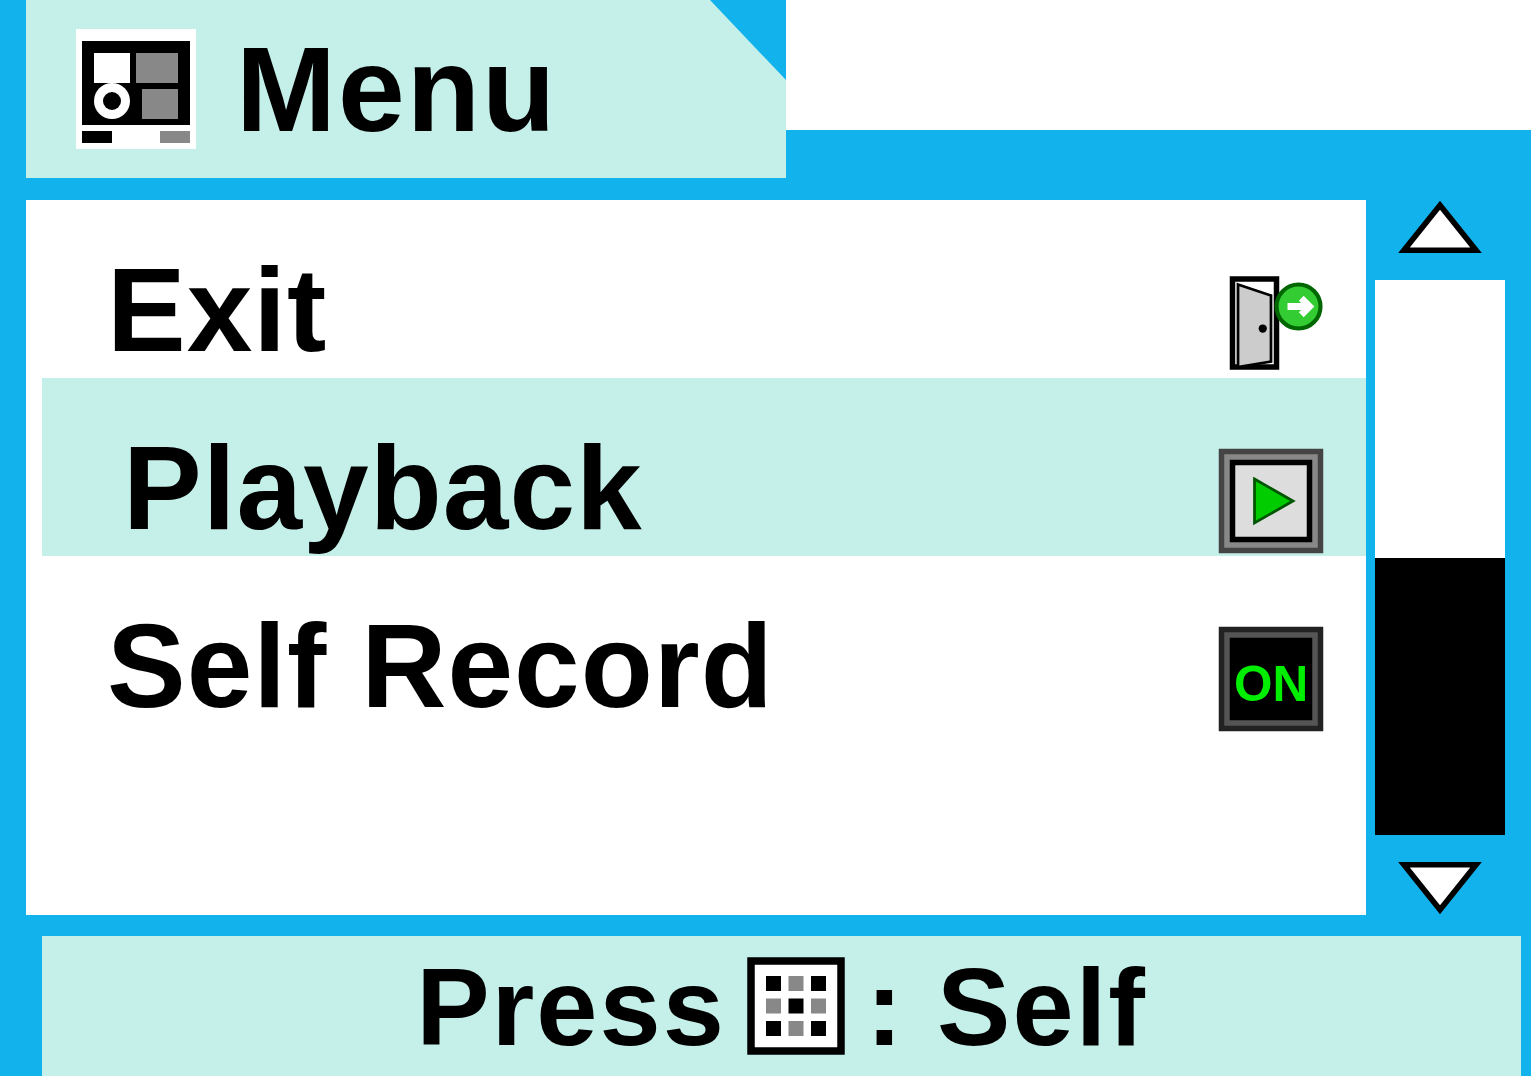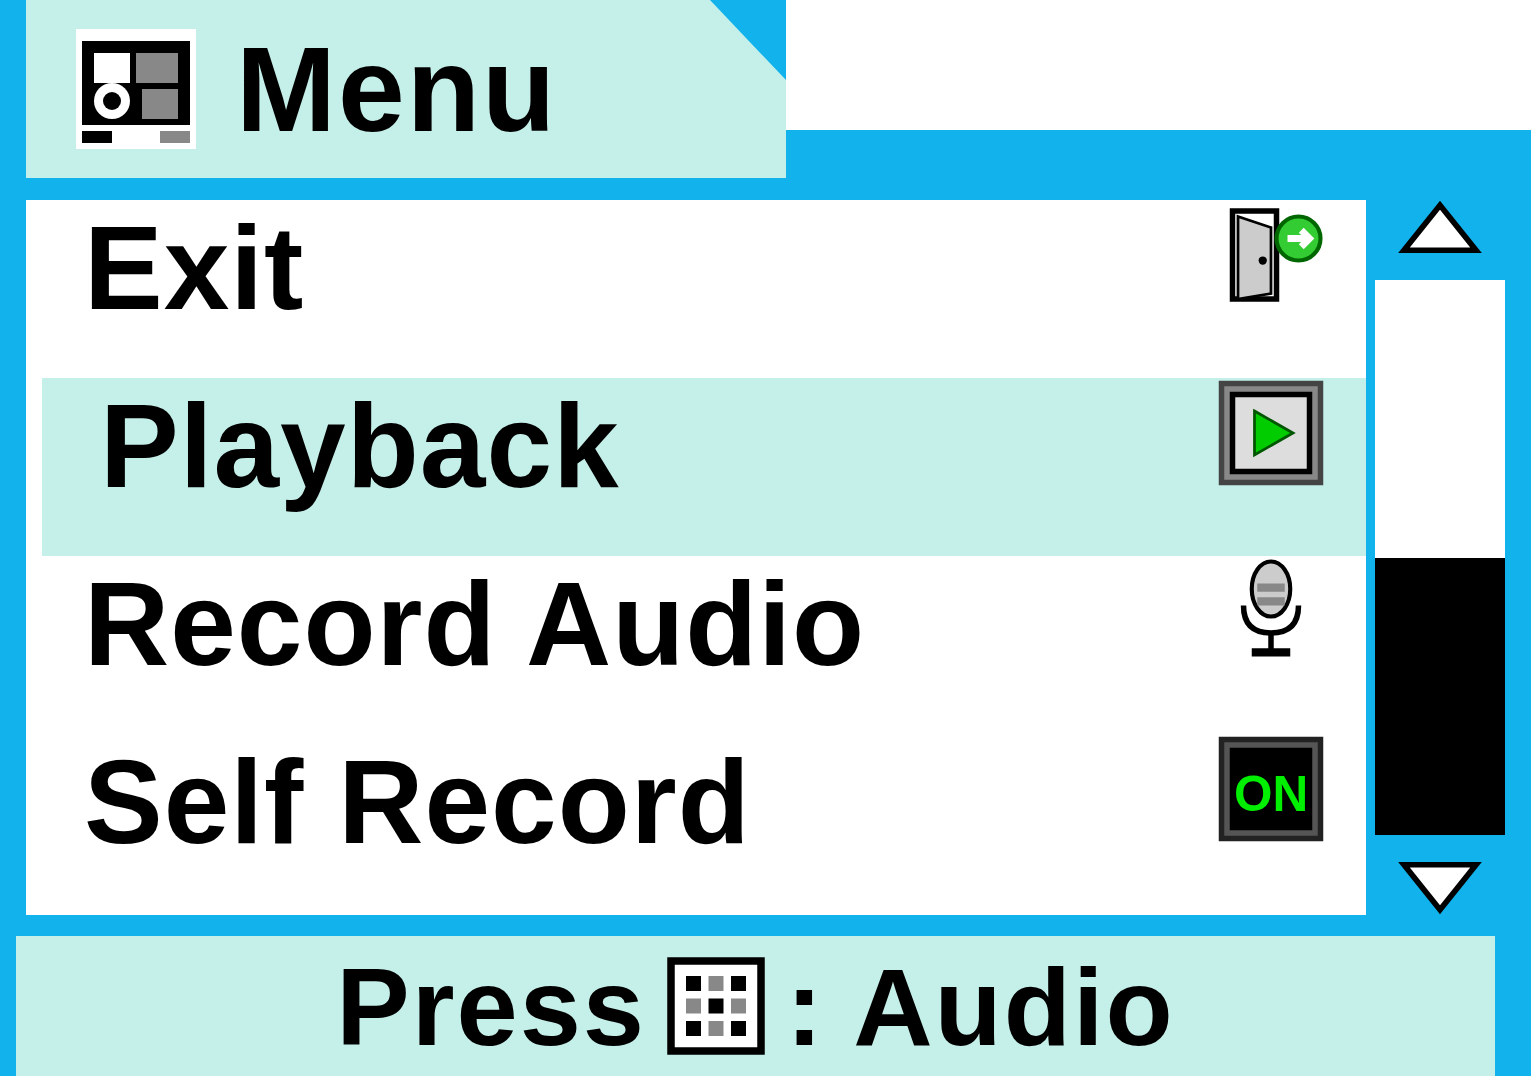--- a/index.html
+++ b/index.html
@@ -59,22 +59,22 @@
       position: absolute;
       top: 200px;
       left: 26px;
       width: 1340px;
       height: 715px;
       background: #fff;
     }
     .menu-item {
       height: 178px;
       display: flex;
-      align-items: flex-start;
-      padding-left: 58px;
+      align-items: flex-end;
+      padding-left: 81px;
       padding-right: 40px;
       position: relative;
     }
     .menu-item.selected {
       background: #c5f0ea;
       margin-left: 16px;
     }
     .menu-label {
       font-size: 118px;
       font-weight: bold;
@@ -112,21 +112,21 @@
       flex: 1;
       background: #fff;
     }
     .scroll-thumb-bottom {
       flex: 1;
       background: #000;
     }
     .footer {
       position: absolute;
       bottom: 0;
-      left: 16px;
+      left: 42px;
       width: 1479px;
       height: 140px;
       background: #c5f0ea;
       display: flex;
       align-items: center;
       justify-content: center;
       gap: 20px;
     }
     .footer-text {
       font-size: 110px;
@@ -177,31 +177,20 @@
 
     <div class="menu-item selected">
       <span class="menu-label">Playback</span>
       <svg class="menu-icon" viewBox="0 0 40 40">
         <rect x="2" y="2" width="36" height="36" fill="#888" stroke="#444" stroke-width="2"></rect>
         <rect x="6" y="6" width="28" height="28" fill="#ddd" stroke="#000" stroke-width="2"></rect>
         <path d="M 14 12 L 28 20 L 14 28 Z" fill="#0c0" stroke="#050" stroke-width="1"></path>
       </svg>
     </div>
 
-    <div class="menu-item">
-      <span class="menu-label">Record Audio</span>
-      <svg class="menu-icon" viewBox="0 0 40 40">
-        <ellipse cx="20" cy="12" rx="7" ry="10" fill="#ccc" stroke="#000" stroke-width="1.5"></ellipse>
-        <rect x="15" y="10" width="10" height="3" fill="#888"></rect>
-        <rect x="15" y="15" width="10" height="3" fill="#888"></rect>
-        <path d="M 10 18 Q 10 28 20 28 Q 30 28 30 18" fill="none" stroke="#000" stroke-width="2"></path>
-        <line x1="20" y1="28" x2="20" y2="34" stroke="#000" stroke-width="2"></line>
-        <line x1="13" y1="35" x2="27" y2="35" stroke="#000" stroke-width="3"></line>
-      </svg>
-    </div>
 
     <div class="menu-item">
       <span class="menu-label">Self Record</span>
       <svg class="menu-icon" viewBox="0 0 40 40">
         <rect x="2" y="2" width="36" height="36" fill="#555" stroke="#222" stroke-width="2"></rect>
         <rect x="5" y="5" width="30" height="30" fill="#000"></rect>
         <text x="20" y="28" font-family="Arial" font-size="18" font-weight="bold" fill="#0e0" text-anchor="middle">ON</text>
       </svg>
     </div>
 
@@ -227,16 +216,16 @@
       <rect x="8" y="8" width="6" height="6" fill="#000"></rect>
       <rect x="17" y="8" width="6" height="6" fill="#888"></rect>
       <rect x="26" y="8" width="6" height="6" fill="#000"></rect>
       <rect x="8" y="17" width="6" height="6" fill="#888"></rect>
       <rect x="17" y="17" width="6" height="6" fill="#000"></rect>
       <rect x="26" y="17" width="6" height="6" fill="#888"></rect>
       <rect x="8" y="26" width="6" height="6" fill="#000"></rect>
       <rect x="17" y="26" width="6" height="6" fill="#888"></rect>
       <rect x="26" y="26" width="6" height="6" fill="#000"></rect>
     </svg>
-    <span class="footer-text">: Audio</span>
+    <span class="footer-text">: Self</span>
   </div>
 
 </div>
 
 </body></html>

